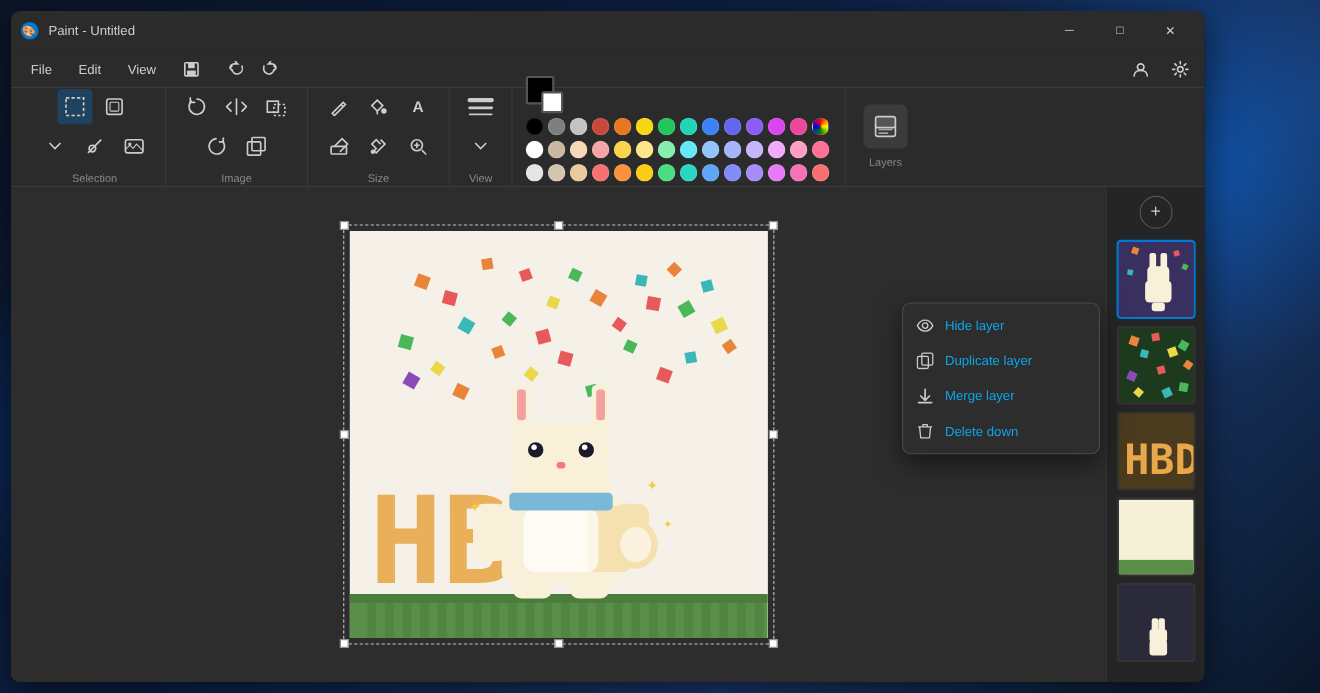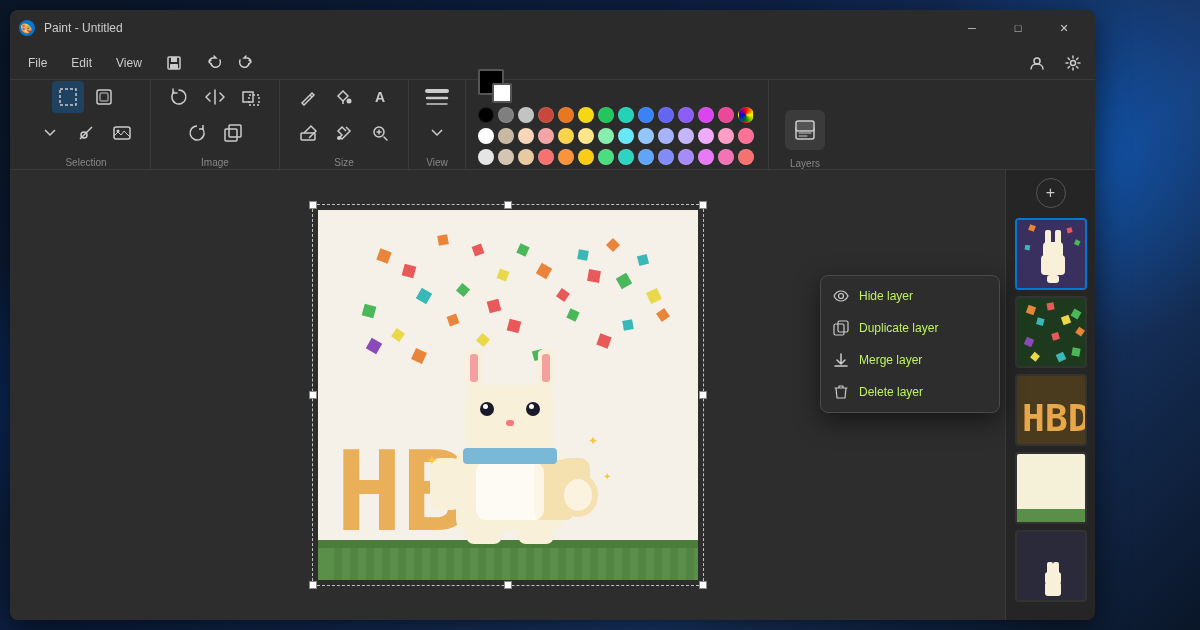--- a/index.html
+++ b/index.html
@@ -250,21 +250,21 @@
       margin-top: 2px;
     }
 
     
     .layers-panel-btn {
       display: flex;
       flex-direction: column;
       align-items: center;
       padding: 0 16px;
       height: 100%;
-      justify-content: flex-end;
+      justify-content: center;
       cursor: pointer;
       gap: 4px;
     }
     .layers-btn-icon {
       width: 40px;
       height: 40px;
       display: flex;
       align-items: center;
       justify-content: center;
       border-radius: 6px;
@@ -378,21 +378,21 @@
       padding: 4px 0;
       box-shadow: 0 8px 24px rgba(0,0,0,0.5);
       z-index: 100;
     }
     .context-menu-item {
       display: flex;
       align-items: center;
       gap: 10px;
       padding: 8px 12px;
       cursor: pointer;
-      color: #bef264;
+      color: #0ea5e9;
       font-size: 12px;
     }
     .context-menu-icon {
       width: 16px;
       height: 16px;
       display: flex;
       align-items: center;
       justify-content: center;
       font-size: 13px;
       flex-shrink: 0;
@@ -897,19 +897,19 @@
           </svg>
         </div>
         <span>Merge layer</span>
       </div>
       <div class="context-menu-item">
         <div class="context-menu-icon">
           <svg width="14" height="16" viewBox="0 0 14 16" fill="none">
             <path d="M1 4h12M5 4V2h4v2M2 4l1 10h8l1-10" stroke="#ccc" stroke-width="1.2" stroke-linecap="round" stroke-linejoin="round"></path>
           </svg>
         </div>
-        <span>Delete layer</span>
+        <span>Delete down</span>
       </div>
     </div>
 
   </div>
 
 </div>
 
 </body></html>

